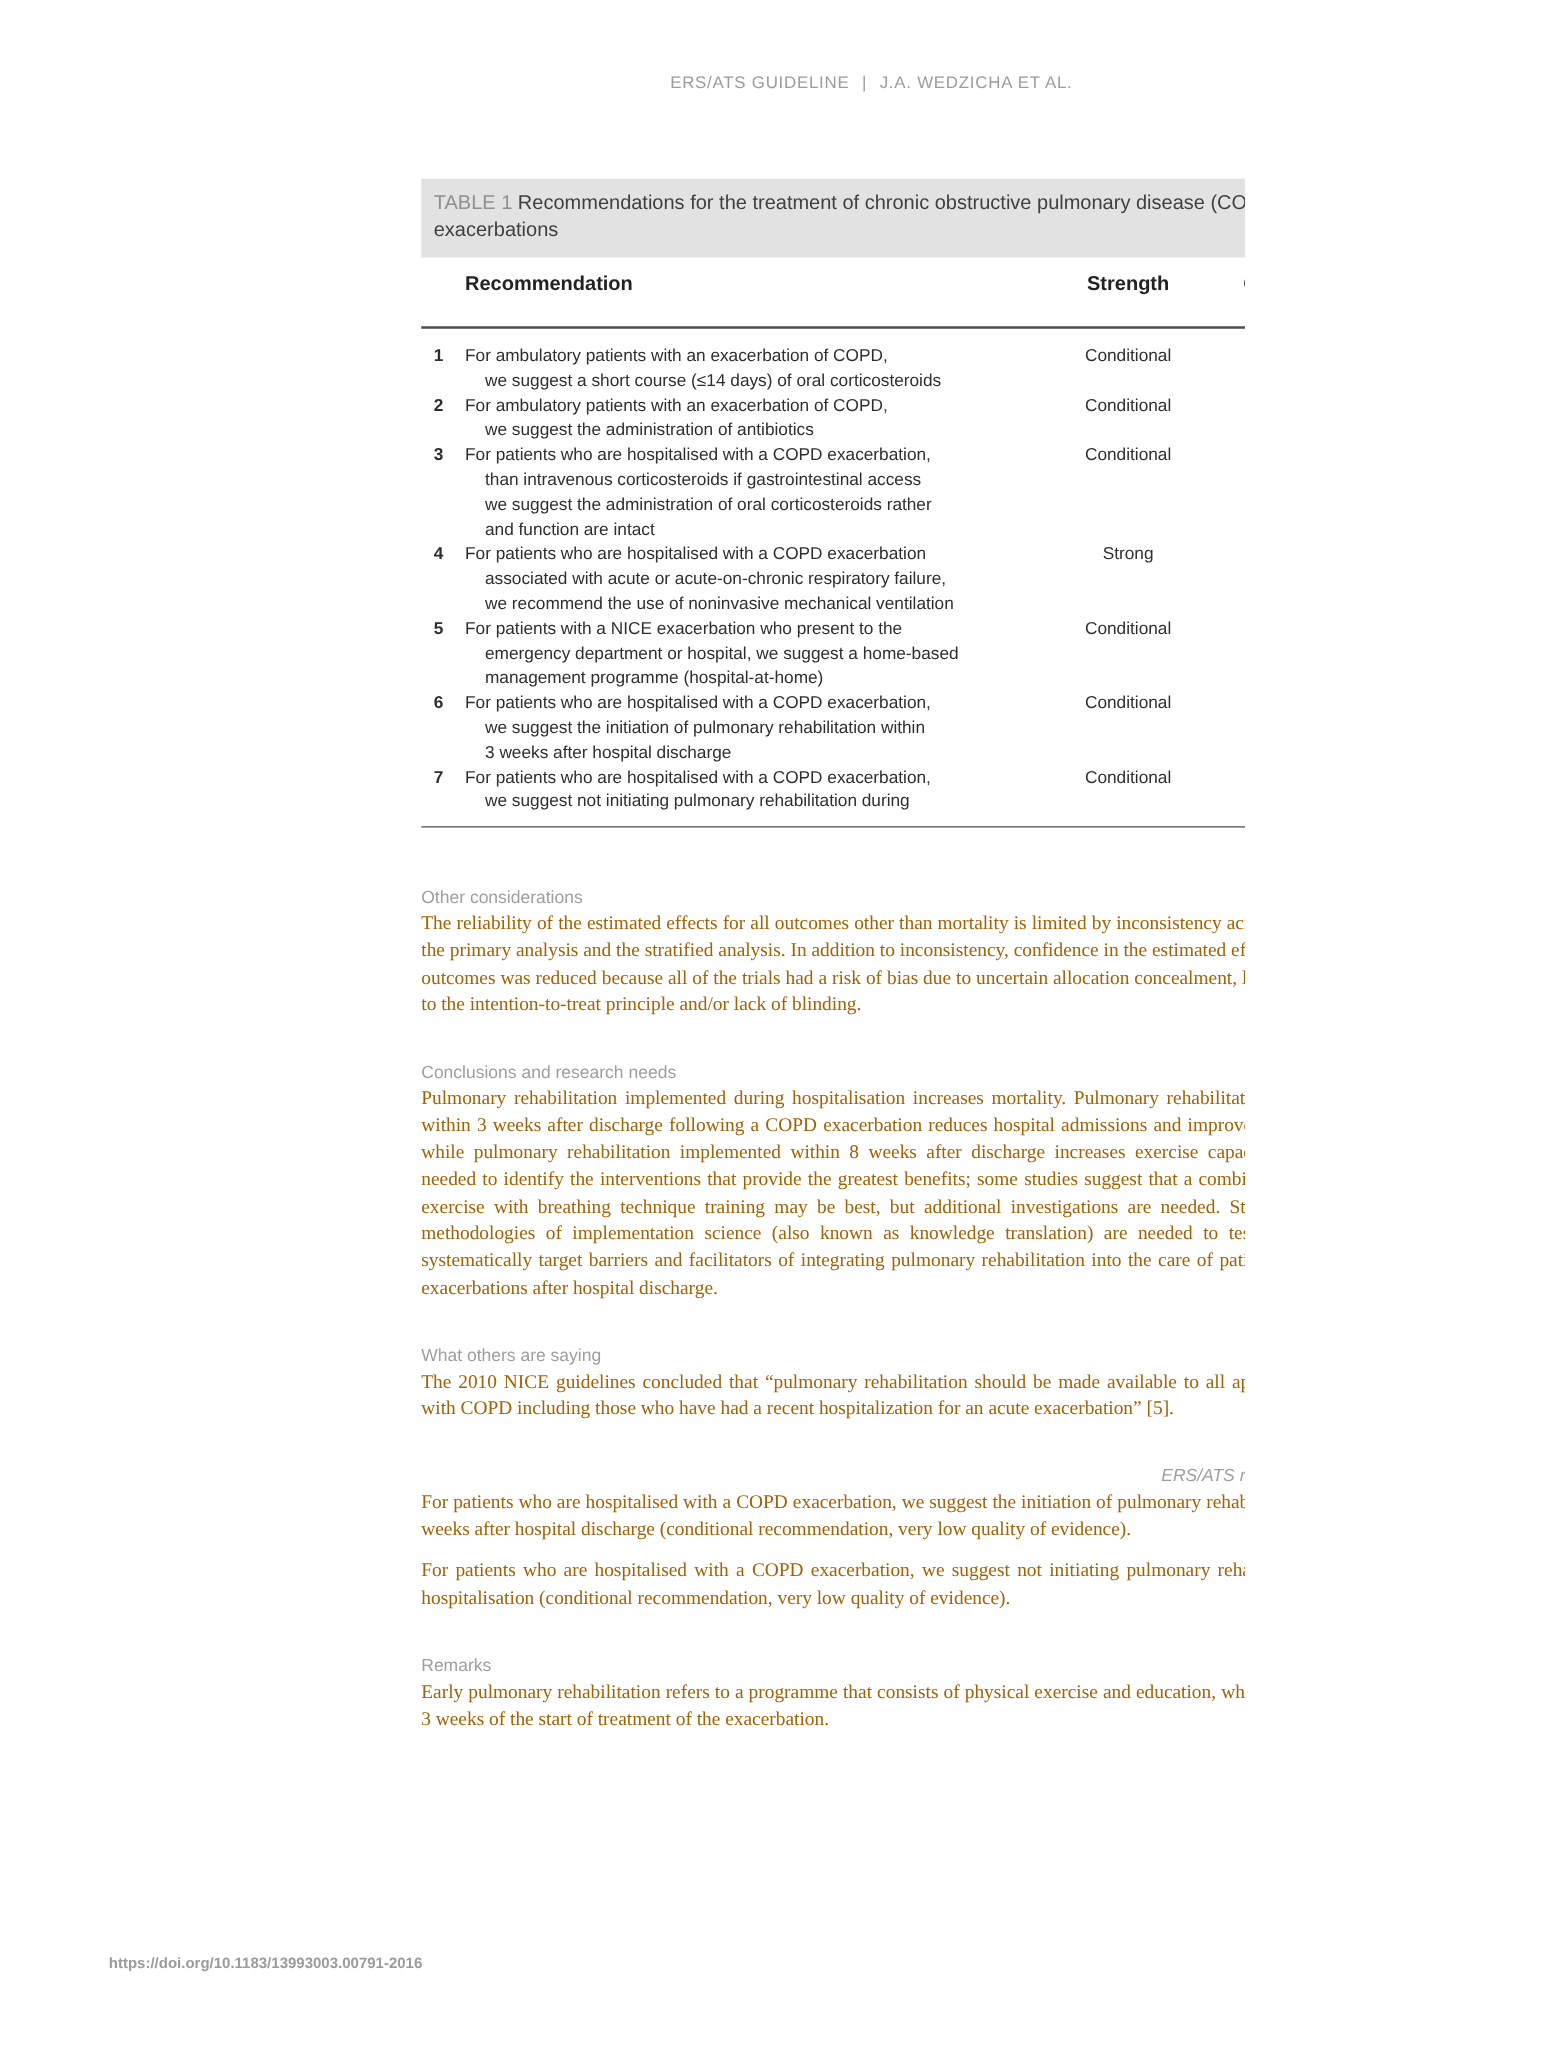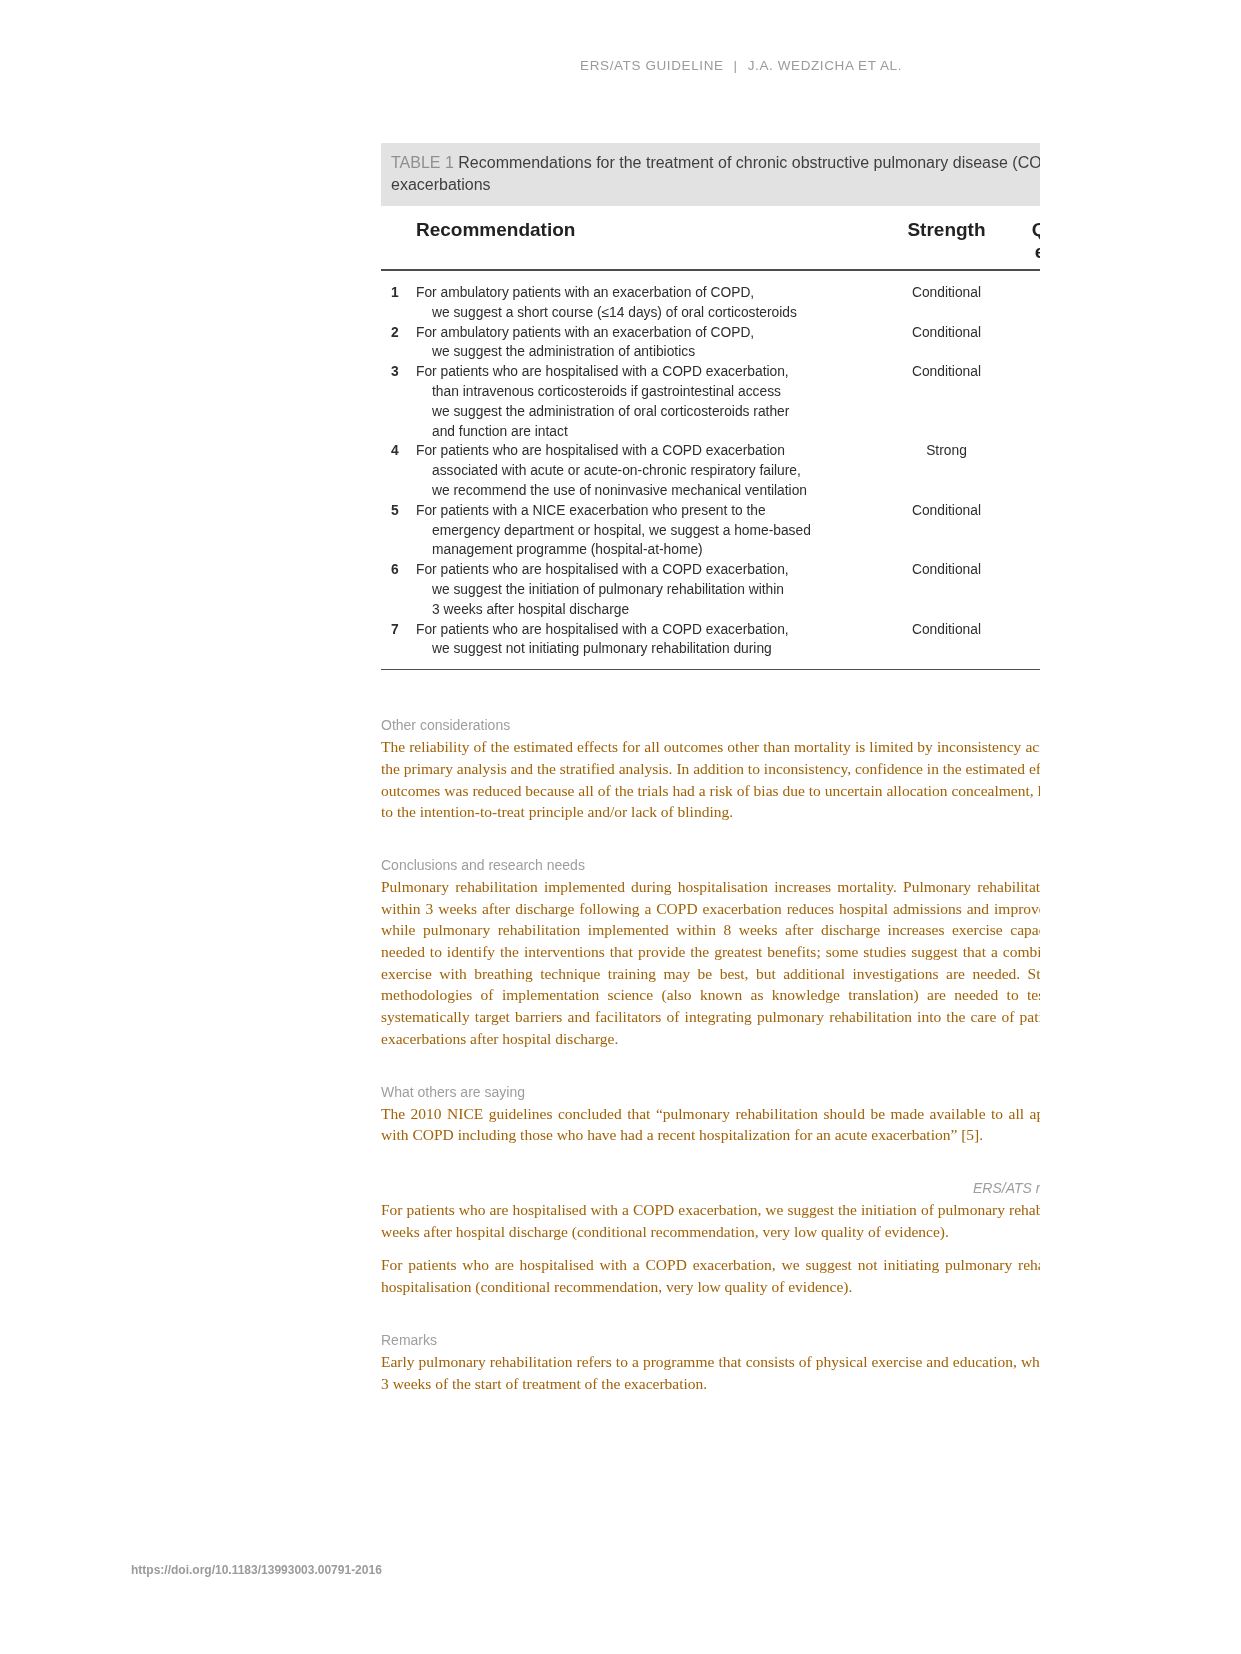--- a/index.html
+++ b/index.html
@@ -1,41 +1,40 @@
 <!DOCTYPE html>
 <html><head>
 <meta charset="utf-8">
 <style>
   html,body { margin:0; padding:0; background:#ffffff; }
   #page {
     position:relative; width:996px; height:1654px; background:#ffffff;
     overflow:hidden;
     font-family:"Liberation Sans", sans-serif;
-    margin-left:44px;
   }
   
   #running-header {
     position:absolute; top:58px; right:138px;
     font-size:13.5px; letter-spacing:0.6px; color:#9b9b9b;
     display:flex; gap:10px; align-items:center;
   }
   
   #content { position:absolute; left:337px; top:143px; width:766px; }
 
   
   .table-titlebox {
     background:#e2e2e2; padding:9px 10px 10px 10px;
     font-size:16px; line-height:22px; color:#3f3f3f;
   }
   .table-label { color:#8f8f8f; }
   .thead {
     display:grid; grid-template-columns:35px 473px 115px 143px;
     margin-top:13px; padding-bottom:6px;
     border-bottom:2px solid #4d4d4d;
-    font-size:19px; font-weight:bold; color:#222;
+    font-size:16px; font-weight:bold; color:#222;
   }
   .thead .h-strength, .thead .h-quality { text-align:center; }
   .tbody { padding:12px 0 10px 0; border-bottom:1.5px solid #4d4d4d; }
   .trow {
     display:grid; grid-template-columns:35px 473px 115px 143px;
     font-size:13.8px; line-height:19.8px; color:#2e2e2e;
   }
   .trow-num { font-weight:bold; padding-left:10px; }
   .tline.cont { padding-left:16px; }
   .trow-strength, .trow-quality { text-align:center; }

